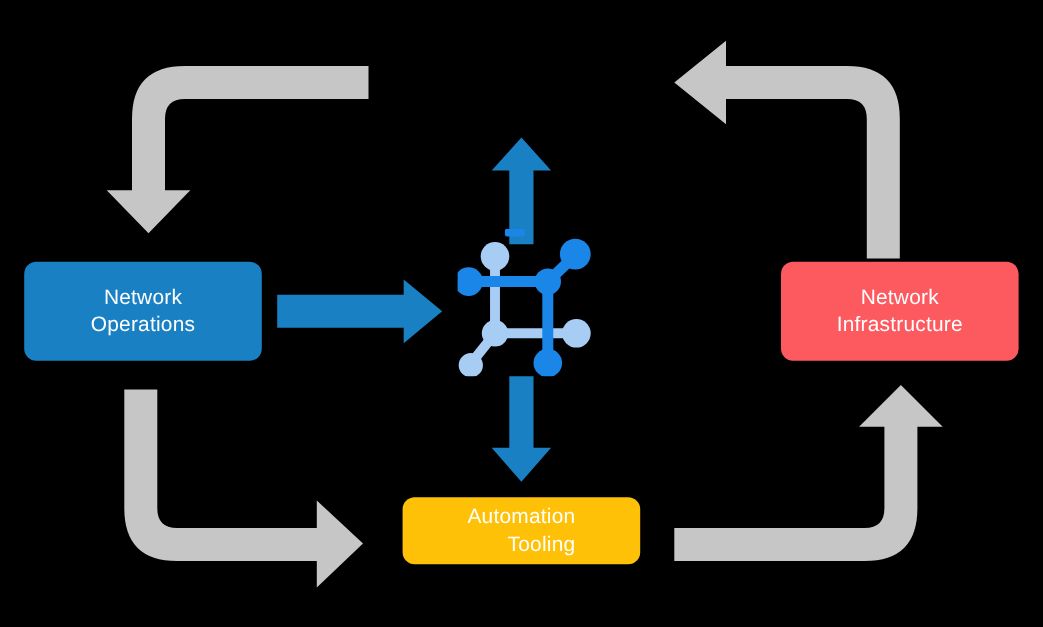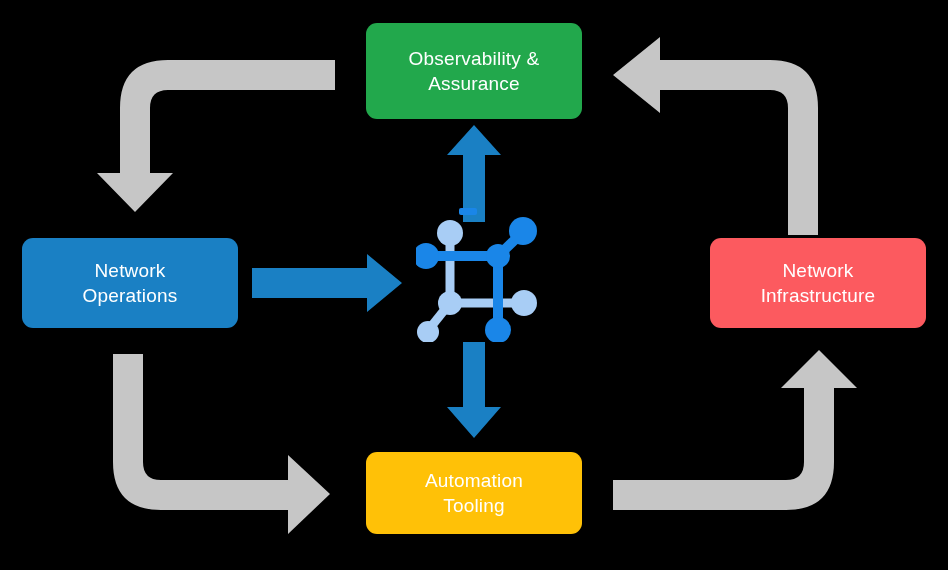--- a/index.html
+++ b/index.html
@@ -44,22 +44,23 @@
   }
   #box-network-operations {
     left: 22px;   top: 238px;  width: 216px; height: 90px;
     background: #1a80c4;
   }
   #box-network-infrastructure {
     left: 710px;  top: 238px;  width: 216px; height: 90px;
     background: #fc5a5f;
   }
   #box-automation-tooling {
-    left: 366px;  top: 452px;  width: 216px; height: 82px;
+    left: 366px;  top: 452px;  width: 216px; height: 61px;
     background: #ffc107;
+    text-align: right;
   }
   .arrow-layer {
     position: absolute;
     left: 0; top: 0;
     width: 948px;
     height: 570px;
     z-index: 2;
   }
   .center-icon {
     position: absolute;
@@ -174,24 +175,20 @@
 
       <circle cx="10" cy="48" r="13" fill="#1a86e8"></circle>
       <circle cx="82" cy="48" r="12" fill="#1a86e8"></circle>
       <circle cx="107" cy="23" r="14" fill="#1a86e8"></circle>
       <circle cx="82" cy="122" r="13" fill="#1a86e8"></circle>
 
       <rect x="43" y="0" width="18" height="7" rx="2" fill="#1a86e8"></rect>
     </g>
   </svg>
 
-  <div class="node-box" id="box-observability">
-    <span class="node-label">Observability &amp;
-Assurance</span>
-  </div>
 
   <div class="node-box" id="box-network-operations">
     <span class="node-label">Network
 Operations</span>
   </div>
 
   <div class="node-box" id="box-network-infrastructure">
     <span class="node-label">Network
 Infrastructure</span>
   </div>

